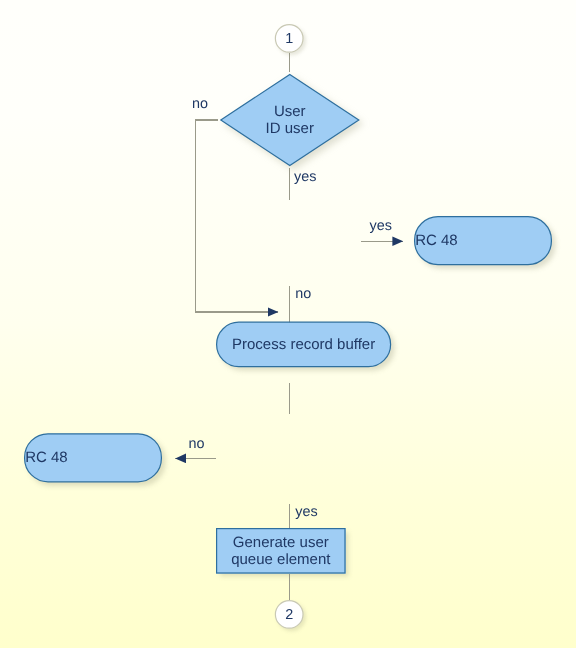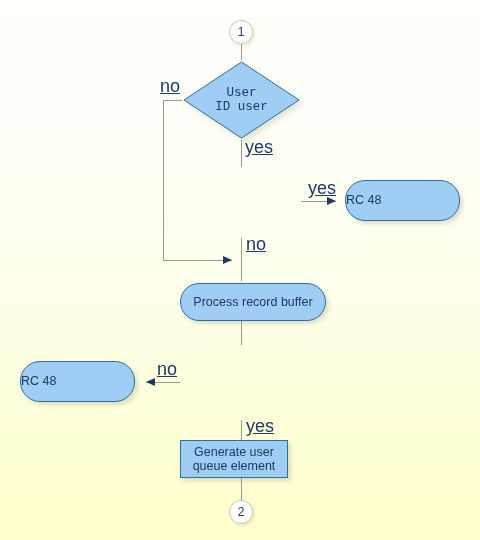--- a/index.html
+++ b/index.html
@@ -60,21 +60,20 @@
     border-radius: 20px;
     box-shadow: 3px 3px 4px rgba(150,150,120,0.30);
     display: flex;
     align-items: center;
     box-sizing: border-box;
   }
 
   
   .decision {
     position: absolute;
-    font-family: Liberation Mono, monospace;
   }
   .decision svg {
     position: absolute;
     left: 0;
     top: 0;
     overflow: visible;
   }
   .decision .node-label {
     position: absolute;
     left: 0;
@@ -103,25 +102,24 @@
   .connector span {
     color: #1f3864;
     font-size: 12px;
     line-height: 12px;
   }
 
   
   .edge-label {
     position: absolute;
     color: #1f3864;
-    font-size: 18px;
+    font-size: 12px;
     line-height: 13px;
     white-space: nowrap;
     pointer-events: none;
-    text-decoration: underline;
   }
 </style>
 </head>
 <body>
 
 <div id="flowchart-canvas">
 
   <svg id="edge-layer" viewBox="0 0 480 540" xmlns="http://www.w3.org/2000/svg">
     <defs>
       <marker id="arrow-r" markerWidth="10" markerHeight="10" refX="9" refY="4" orient="auto" markerUnits="userSpaceOnUse">
@@ -164,21 +162,21 @@
     </svg>
     <div class="node-label">User
 ID user</div>
   </div>
 
 
   <div class="term-box" style="left:345px; top:180px; width:115px; height:41px;">
     <div class="node-label">RC 48</div>
   </div>
 
-  <div class="proc-box" style="left:180px; top:283px; width:146px; height:38px;border-radius:19px;">
+  <div class="proc-box" style="left:180px; top:268px; width:146px; height:38px;border-radius:19px;">
     <div class="node-label">Process record buffer</div>
   </div>
 
 
   <div class="term-box" style="left:20px; top:361px; width:115px; height:41px;">
     <div class="node-label">RC 48</div>
   </div>
 
   <div class="proc-box" style="left:180px; top:440px; width:108px; height:38px;">
     <div class="node-label">Generate user

